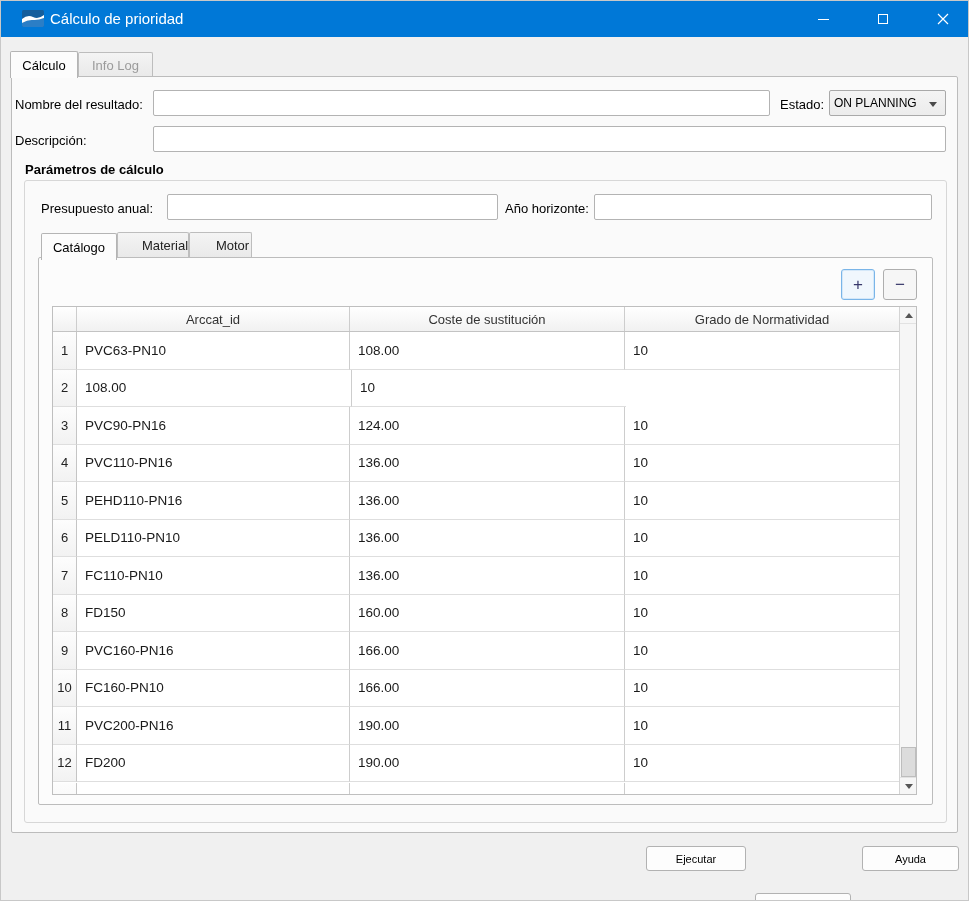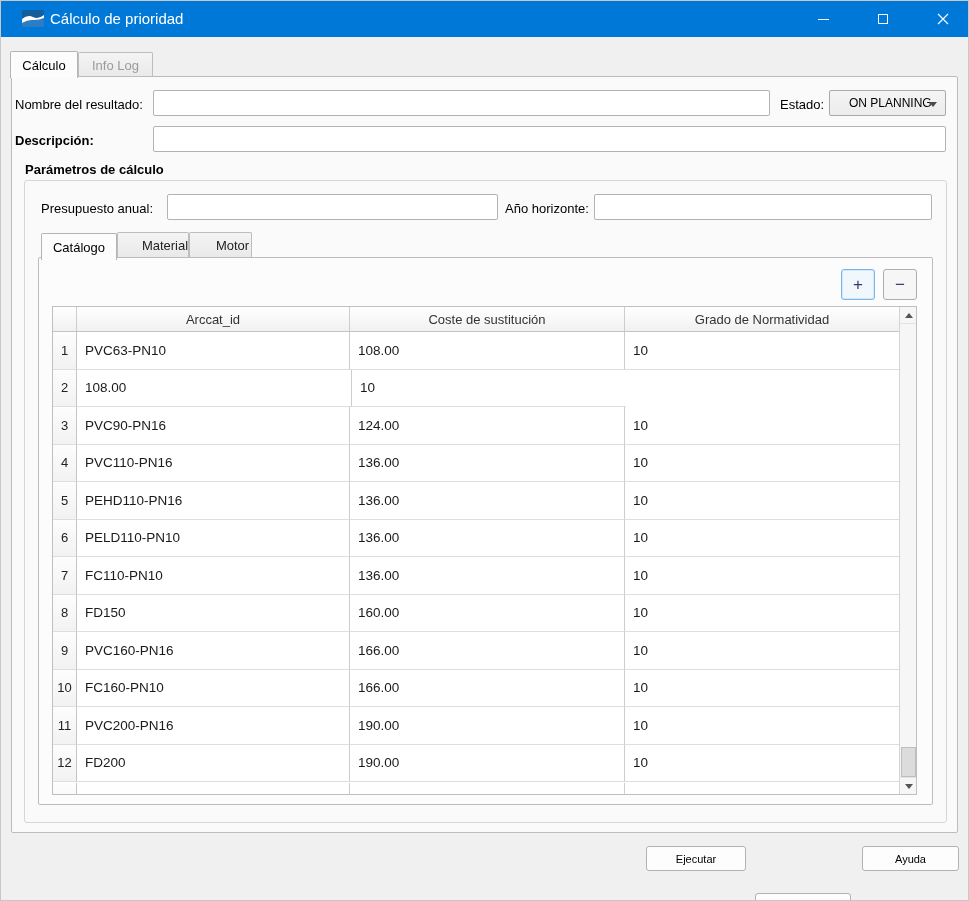--- a/index.html
+++ b/index.html
@@ -40,24 +40,24 @@
     background:#fcfcfc; border:1px solid #bcbcbc; border-radius:2px; z-index:2; }
   
   .lbl { position:absolute; font-size:13px; white-space:nowrap; z-index:4; }
   .txt { position:absolute; border:1px solid #b3b3b3; border-radius:2px; background:#fff;
     font-family:"Liberation Sans",sans-serif; font-size:13px; padding:0 6px; z-index:4; outline:none; }
   #lbl-nombre { left:14px;  top:96px; }
   #in-nombre  { left:152px; top:89px;  width:617px; height:26px; }
   #lbl-estado { left:779px; top:96px; }
   .combo { position:absolute; left:828px; top:89px; width:117px; height:26px; z-index:4;
     background:linear-gradient(#f4f4f4,#ececec); border:1px solid #a9a9a9; border-radius:2px;
-    display:flex; align-items:center; font-size:12px; padding-left:19px; }
+    display:flex; align-items:center; font-size:12px; padding-left:4px; }
   .combo-arrow { position:absolute; right:8px; top:11px; width:0; height:0;
     border-left:4px solid transparent; border-right:4px solid transparent; border-top:5px solid #4a4a4a; }
-  #lbl-desc { left:14px;  top:132px;font-weight:bold; }
+  #lbl-desc { left:14px;  top:132px; }
   #in-desc  { left:152px; top:125px; width:793px; height:26px; }
   #grp-title { left:24px; top:161px; font-weight:bold; }
   #lbl-presu { left:40px;  top:200px; }
   #in-presu  { left:166px; top:193px; width:331px; height:26px; }
   #lbl-ano   { left:504px; top:200px; }
   #in-ano    { left:593px; top:193px; width:338px; height:26px; }
   
   #subtab-catalogo { left:40px;  top:232px; width:76px; height:27px; z-index:3; }
   #subtab-material { left:116px; top:231px; width:72px; height:25px; color:#222; }
   #subtab-motor    { left:188px; top:231px; width:63px; height:26px; color:#222; }

